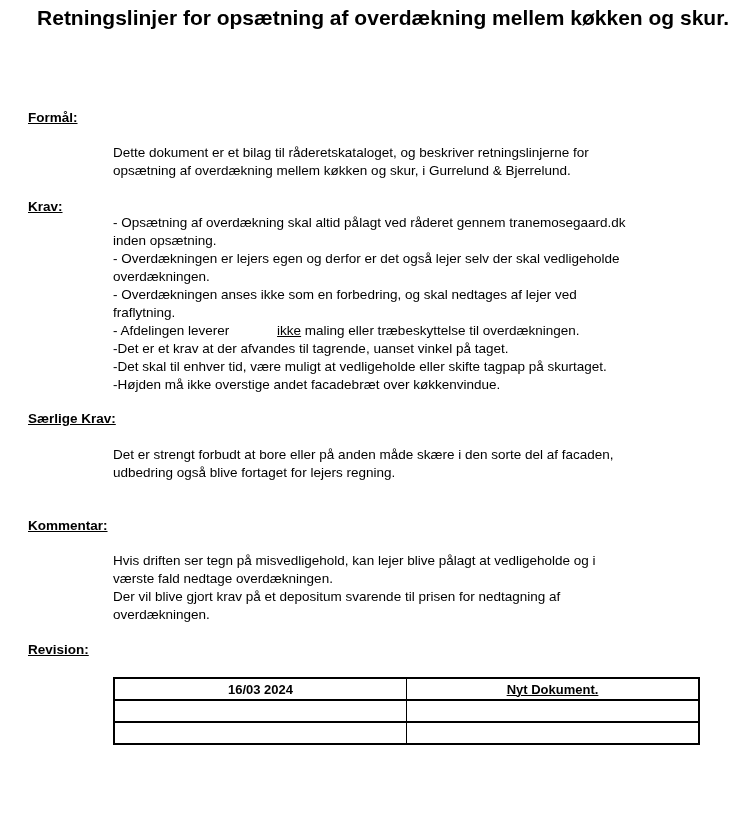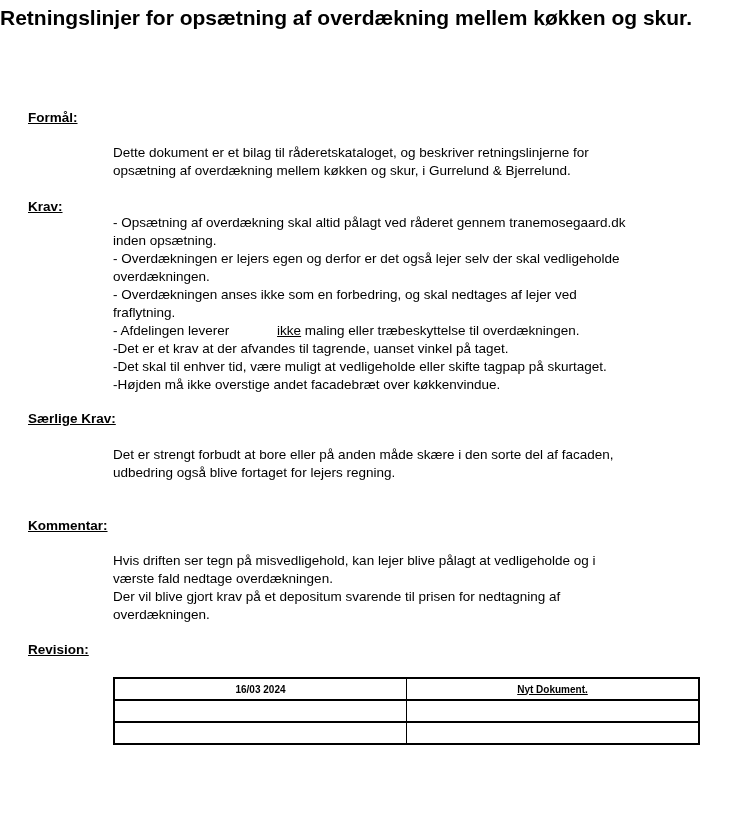--- a/index.html
+++ b/index.html
@@ -1,28 +1,28 @@
 <!DOCTYPE html>
 <html><head>
 <meta charset="utf-8">
 <style>
   html, body { margin: 0; padding: 0; background: #ffffff; }
   body { width: 729px; height: 819px; position: relative; overflow: hidden;
          font-family: "Liberation Sans", sans-serif; color: #000; }
-  .title { position: absolute; left: 0; top: 5px; width: 729px; text-align: left;
+  .title { position: absolute; left: 0; top: 5px; width: 729px; text-align: right;
            font-weight: bold; font-size: 21px; line-height: 25px; }
   .heading { position: absolute; left: 28px; font-weight: bold; font-size: 13.5px;
              text-decoration: underline; line-height: 16px; }
   .body { position: absolute; left: 113px; width: 600px; font-size: 13.5px; line-height: 18px; }
   .body p { margin: 0; }
   .u { text-decoration: underline; padding-left: 44px; }
   table.rev { position: absolute; left: 113px; top: 677px; width: 587px;
               border-collapse: collapse; border: 2px solid #000; }
   table.rev td { border-top: 2px solid #000; border-bottom: 2px solid #000; height: 20px; padding: 0;
-                 text-align: center; font-weight: bold; font-size: 10px; width: 50%; }
+                 text-align: center; font-weight: bold; font-size: 13px; width: 50%; }
   table.rev td + td { border-left: 1.5px solid #000; text-decoration: underline; }
 </style>
 </head>
 <body>
 
 <div class="title">Retningslinjer for opsætning af overdækning mellem køkken og skur.</div>
 
 <div class="heading" style="top:110px">Formål:</div>
 <div class="body" style="top:144px">
   <p>Dette dokument er et bilag til råderetskataloget, og beskriver retningslinjerne for</p>

